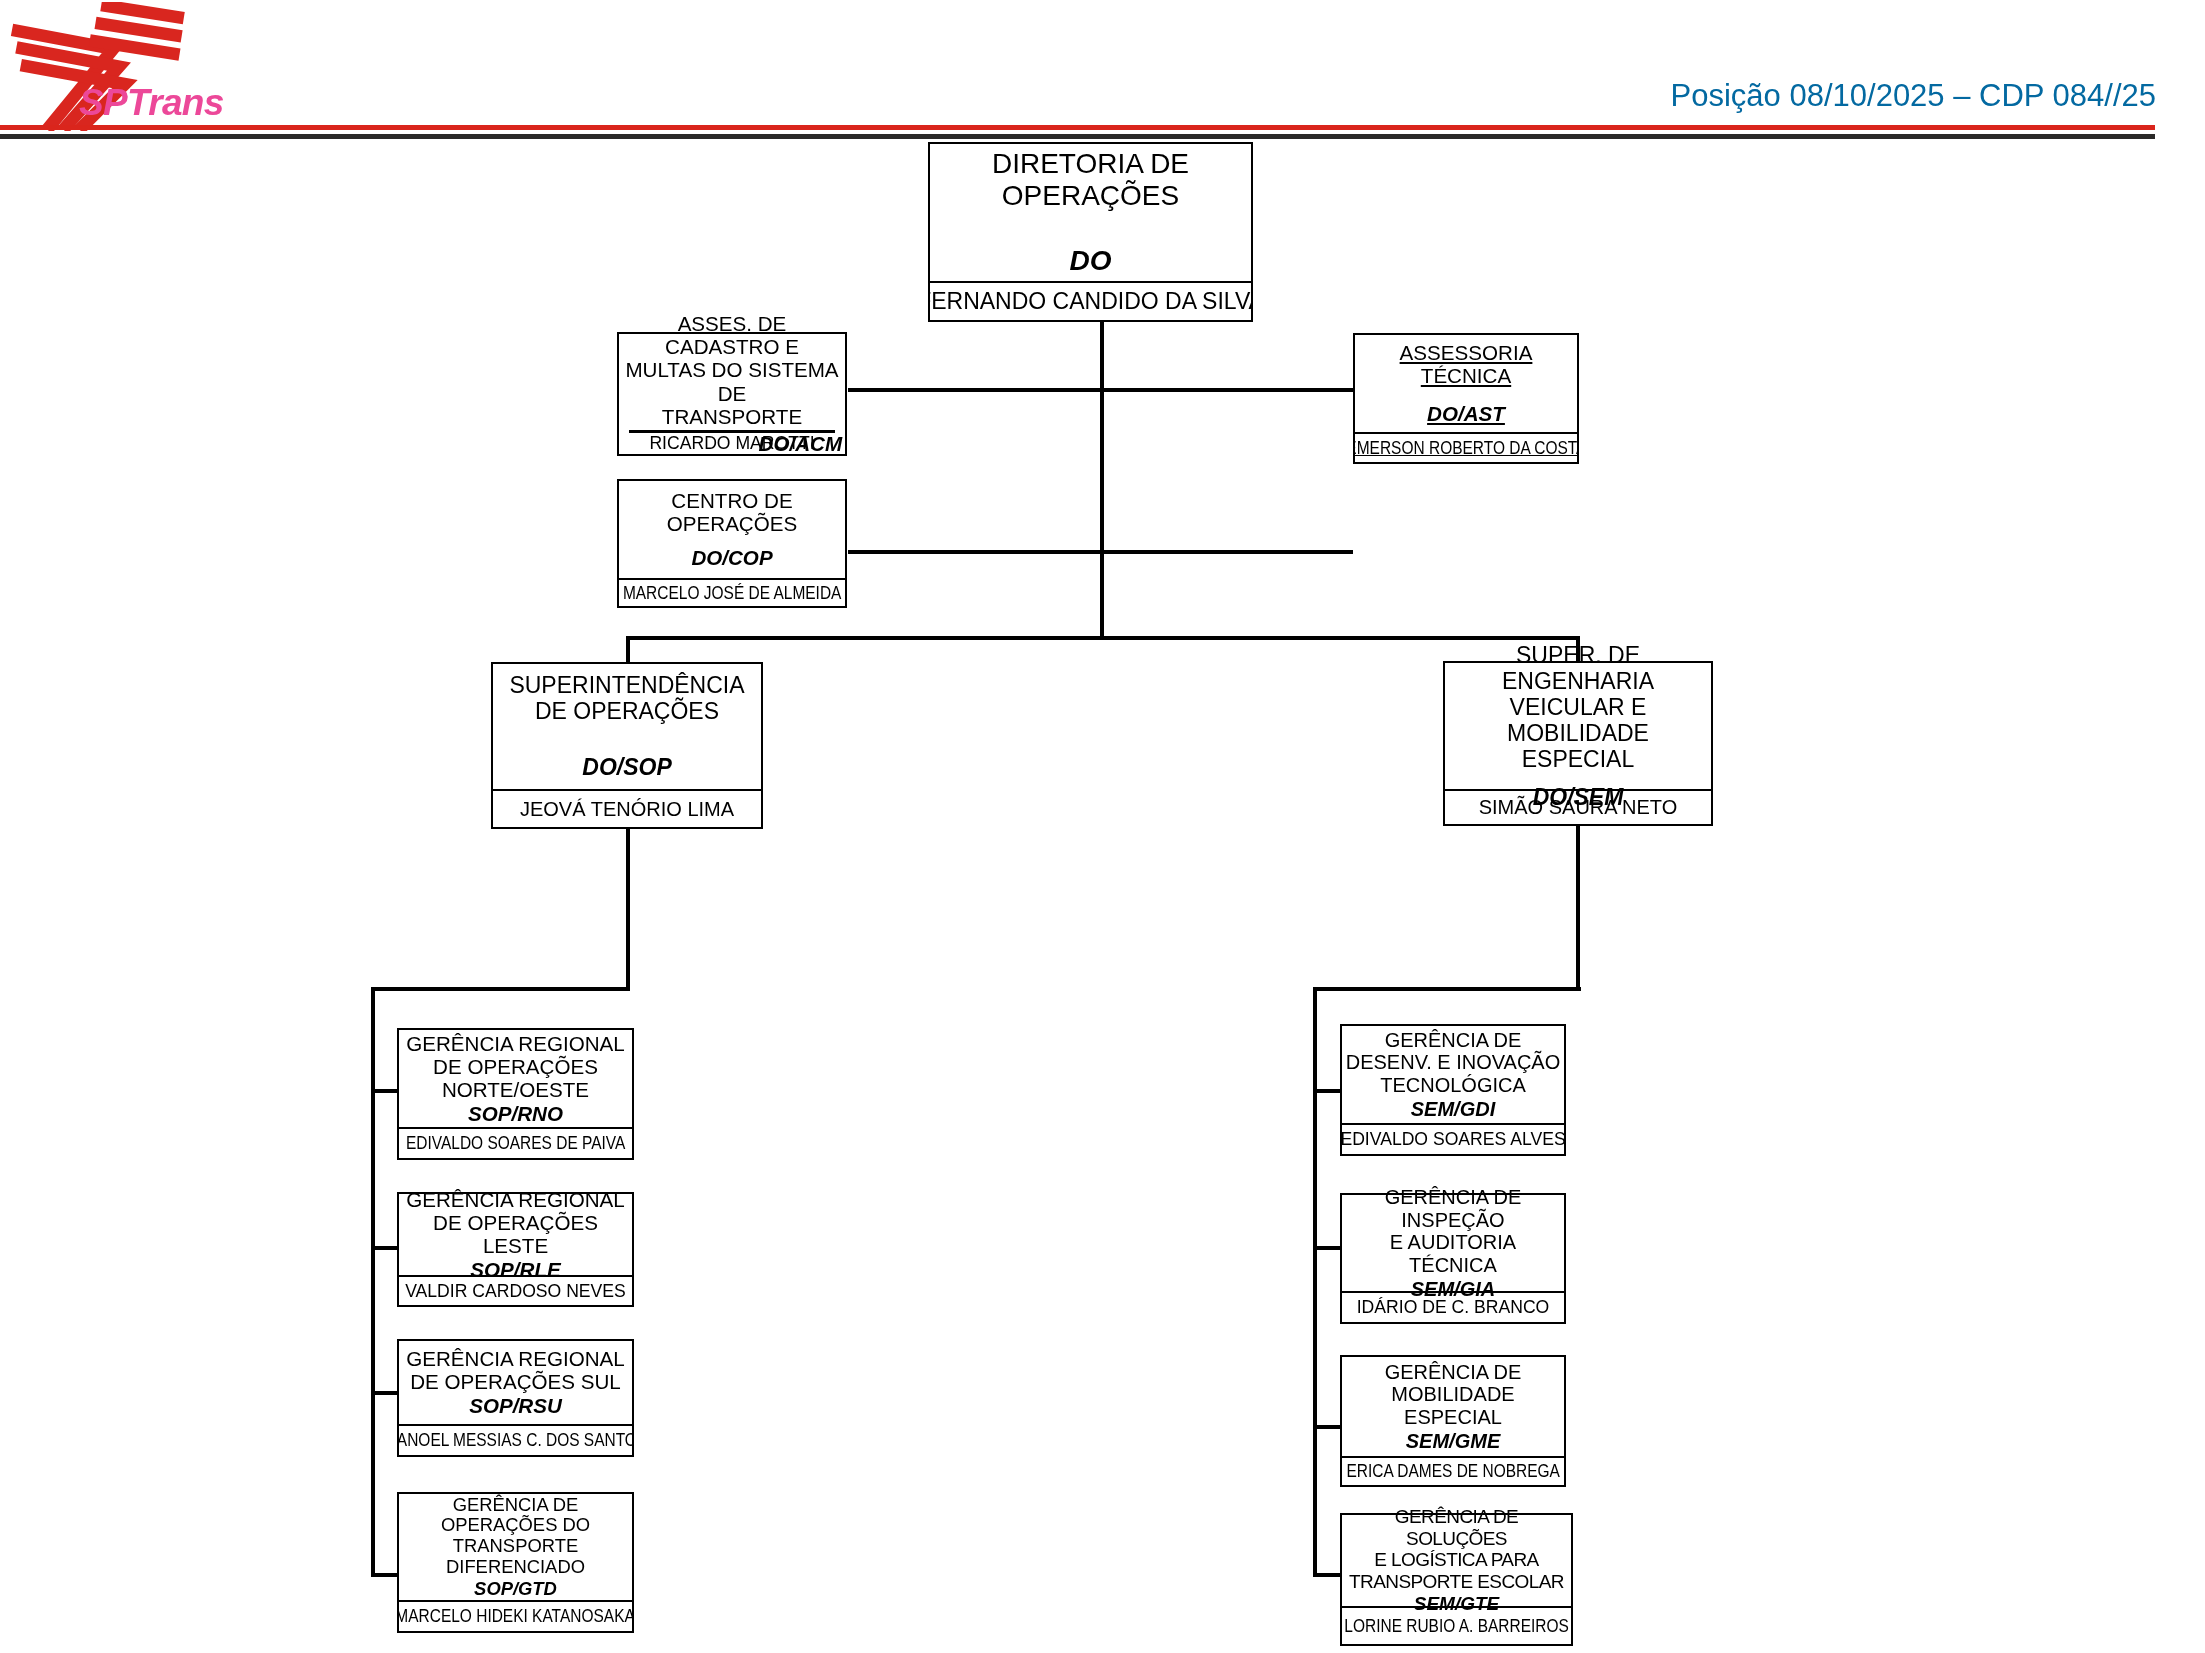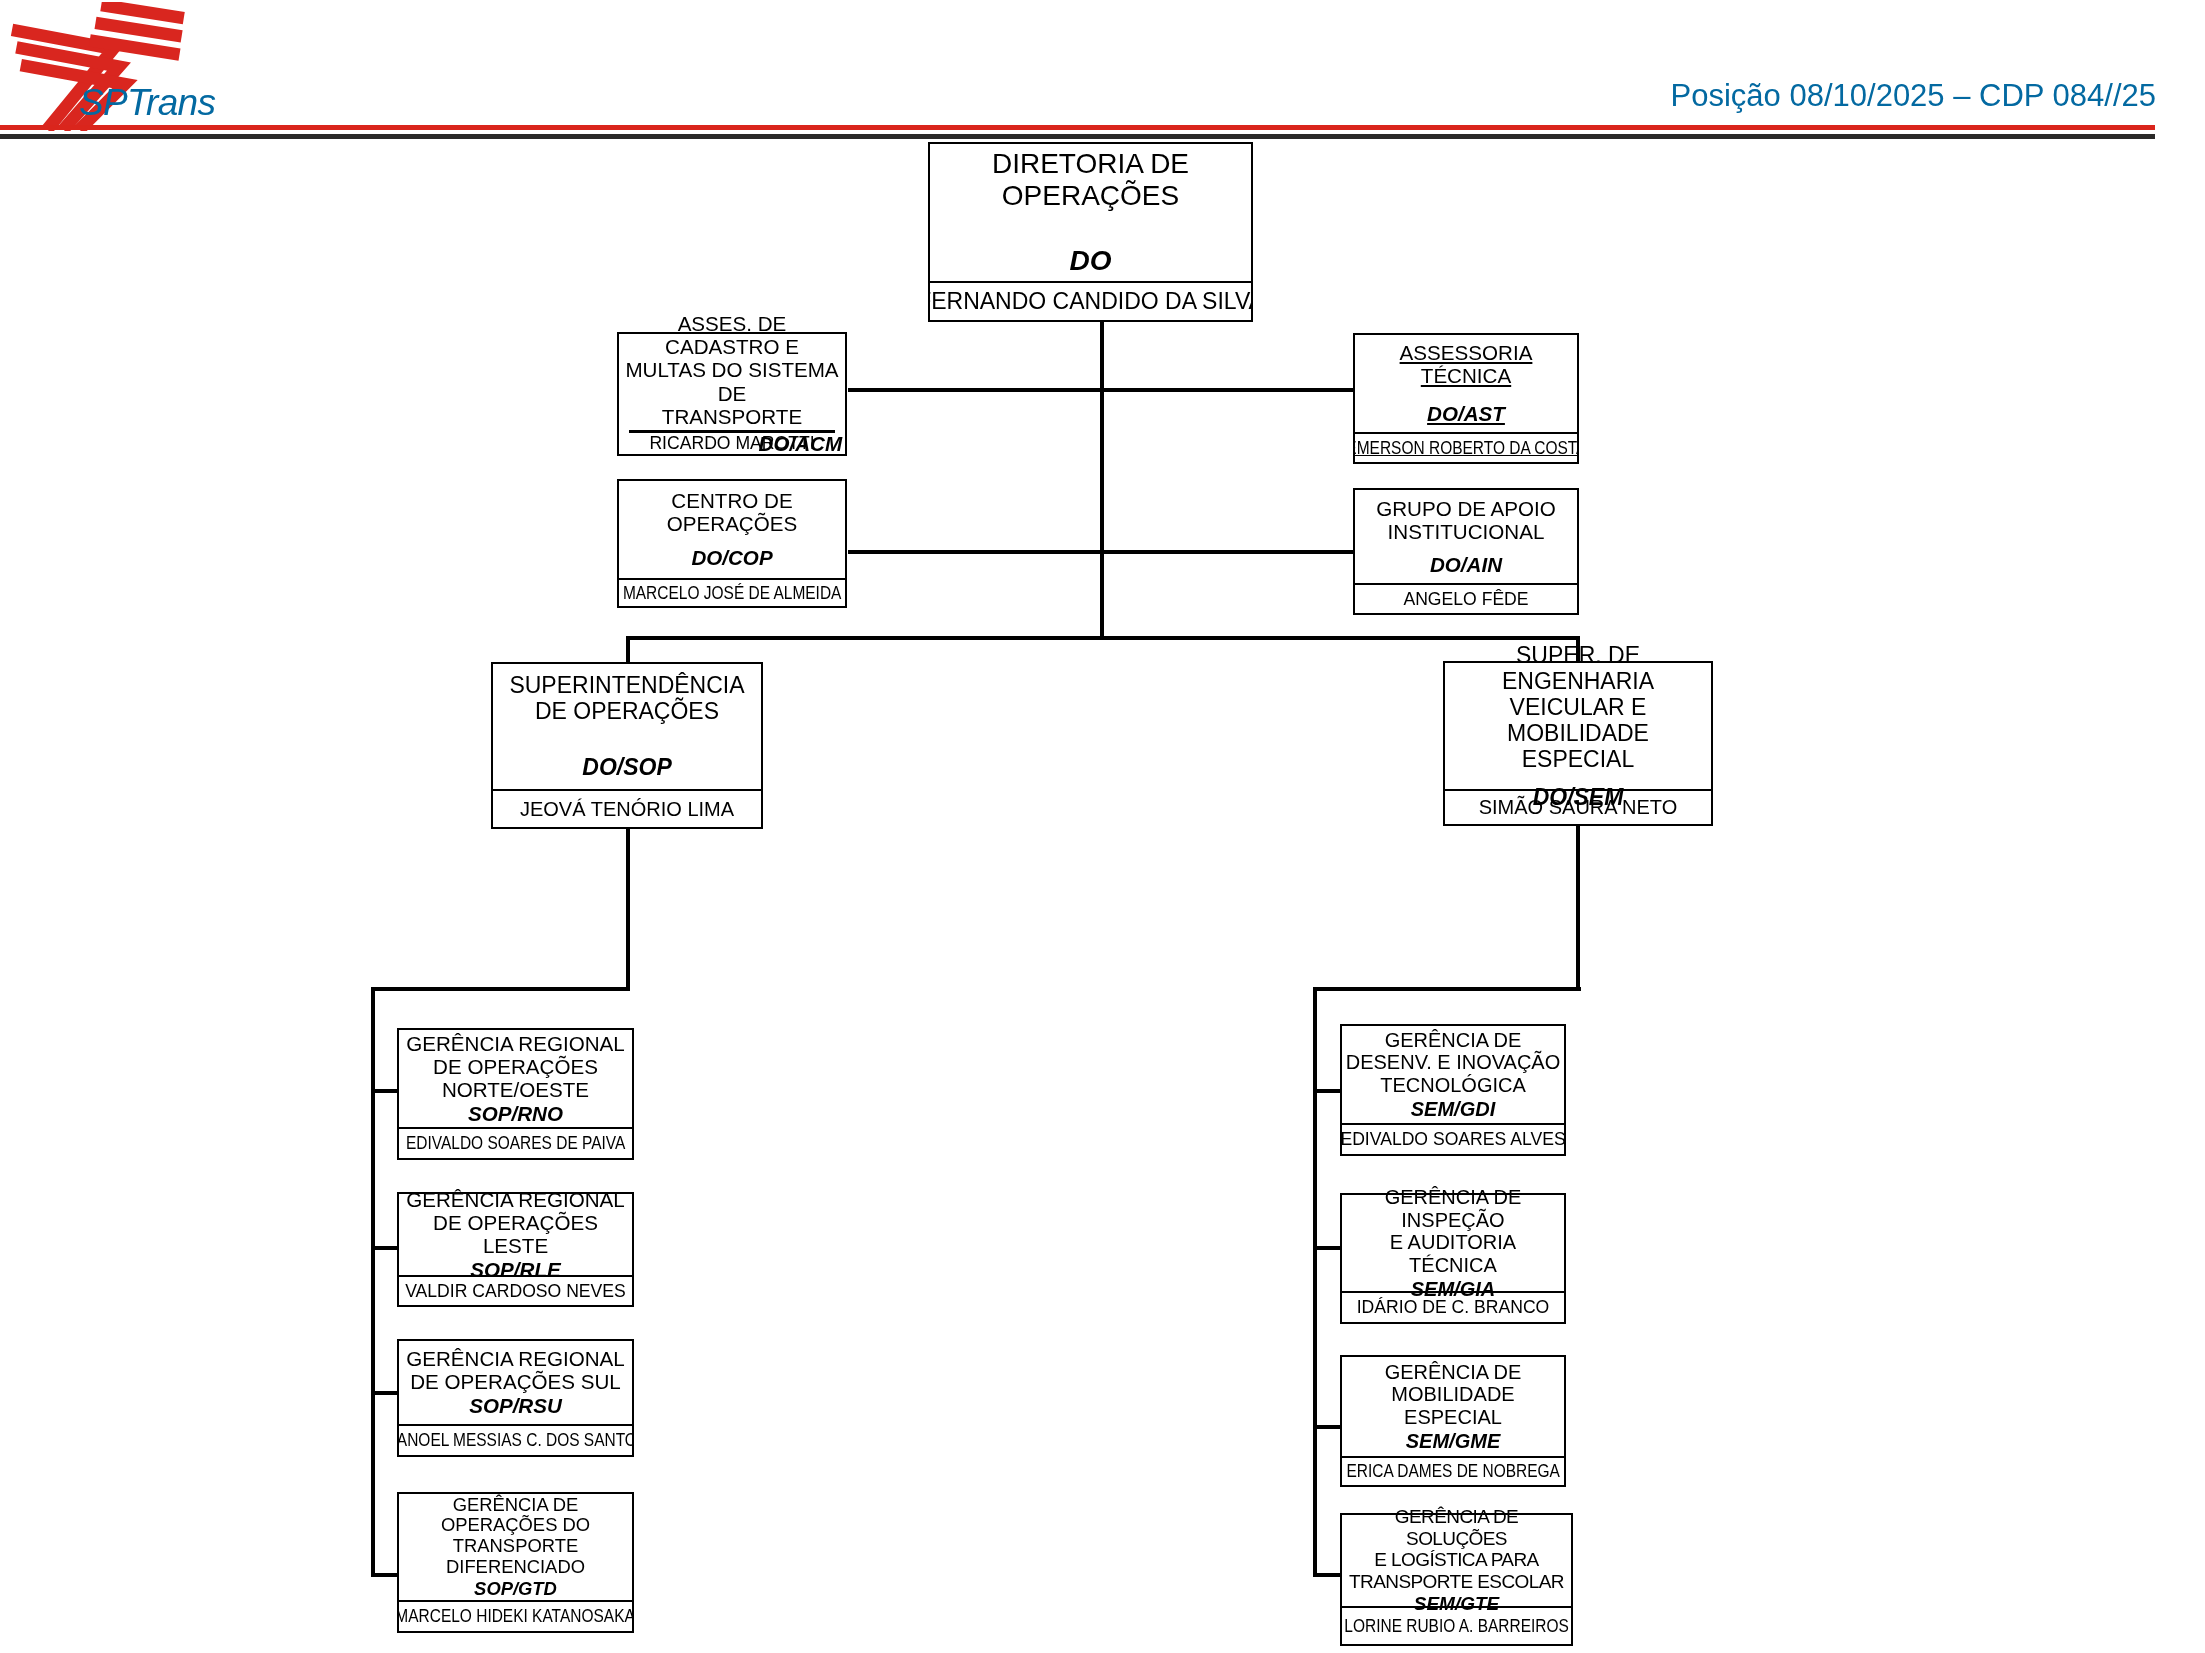--- a/index.html
+++ b/index.html
@@ -1,20 +1,20 @@
 <!DOCTYPE html>
 <html style="font-size:11.8px"><head>
 <meta charset="utf-8">
 <style>
   html,body{margin:0;padding:0;background:#ffffff;}
   body{font-family:"Liberation Sans","DejaVu Sans",sans-serif;color:#000;}
   .canvas{position:relative;width:2205px;height:1654px;background:#fff;overflow:hidden;}
 
   
-  .brand-text{position:absolute;left:79px;top:82px;font-size:37px;font-weight:normal;font-style:italic;color:#0369a1;letter-spacing:-0.7px;text-align:center;}
+  .brand-text{position:absolute;left:79px;top:82px;font-size:37px;font-weight:bold;font-style:italic;color:#ec4899;letter-spacing:-0.7px;text-align:center;}
   .pos-label{position:absolute;left:1397px;top:78px;width:759px;text-align:right;font-size:31px;color:#0369a1;}
   .rule{position:absolute;left:0;}
   .rule.red{top:125px;width:2155px;height:5.1px;background:#da251c;}
   .rule.black{top:134px;width:2155px;height:5.1px;background:#2b2a29;}
 
   
   .cl{position:absolute;background:#000;}
 
   
   .node{position:absolute;border:2.9px solid #000;background:#fff;display:grid;grid-template-rows:var(--th) 1fr;box-sizing:border-box;}
@@ -115,30 +115,20 @@
     <div class="ta">
       <span class="t">CENTRO DE
 OPERAÇÕES</span>
       <span class="code">DO/COP</span>
     </div>
     <div class="name">
         <span class="nm cond">MARCELO JOSÉ DE ALMEIDA</span>
       </div>
   </div>
 
-  <div class="node" style="left:1353px;top:488px;width:226px;height:127px;--th:95px;--g:10.3px;">
-    <div class="ta">
-      <span class="t">GRUPO DE APOIO
-INSTITUCIONAL</span>
-      <span class="code">DO/AIN</span>
-    </div>
-    <div class="name">
-        <span class="nm">ANGELO FÊDE</span>
-      </div>
-  </div>
 
   <div class="node size-md" style="left:491px;top:662px;width:272px;height:167px;--th:127px;--g:31px;">
     <div class="ta">
       <span class="t">SUPERINTENDÊNCIA
 DE OPERAÇÕES</span>
       <span class="code">DO/SOP</span>
     </div>
     <div class="name">
         <span class="nm">JEOVÁ TENÓRIO LIMA</span>
       </div>

